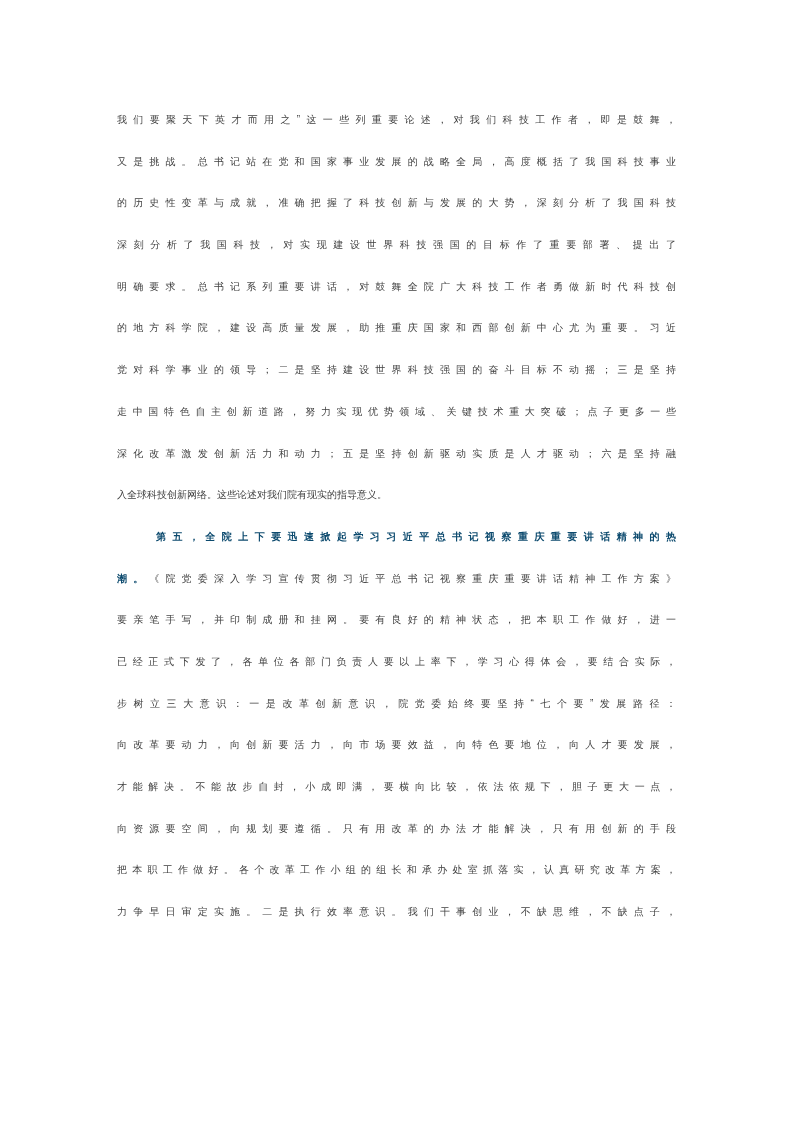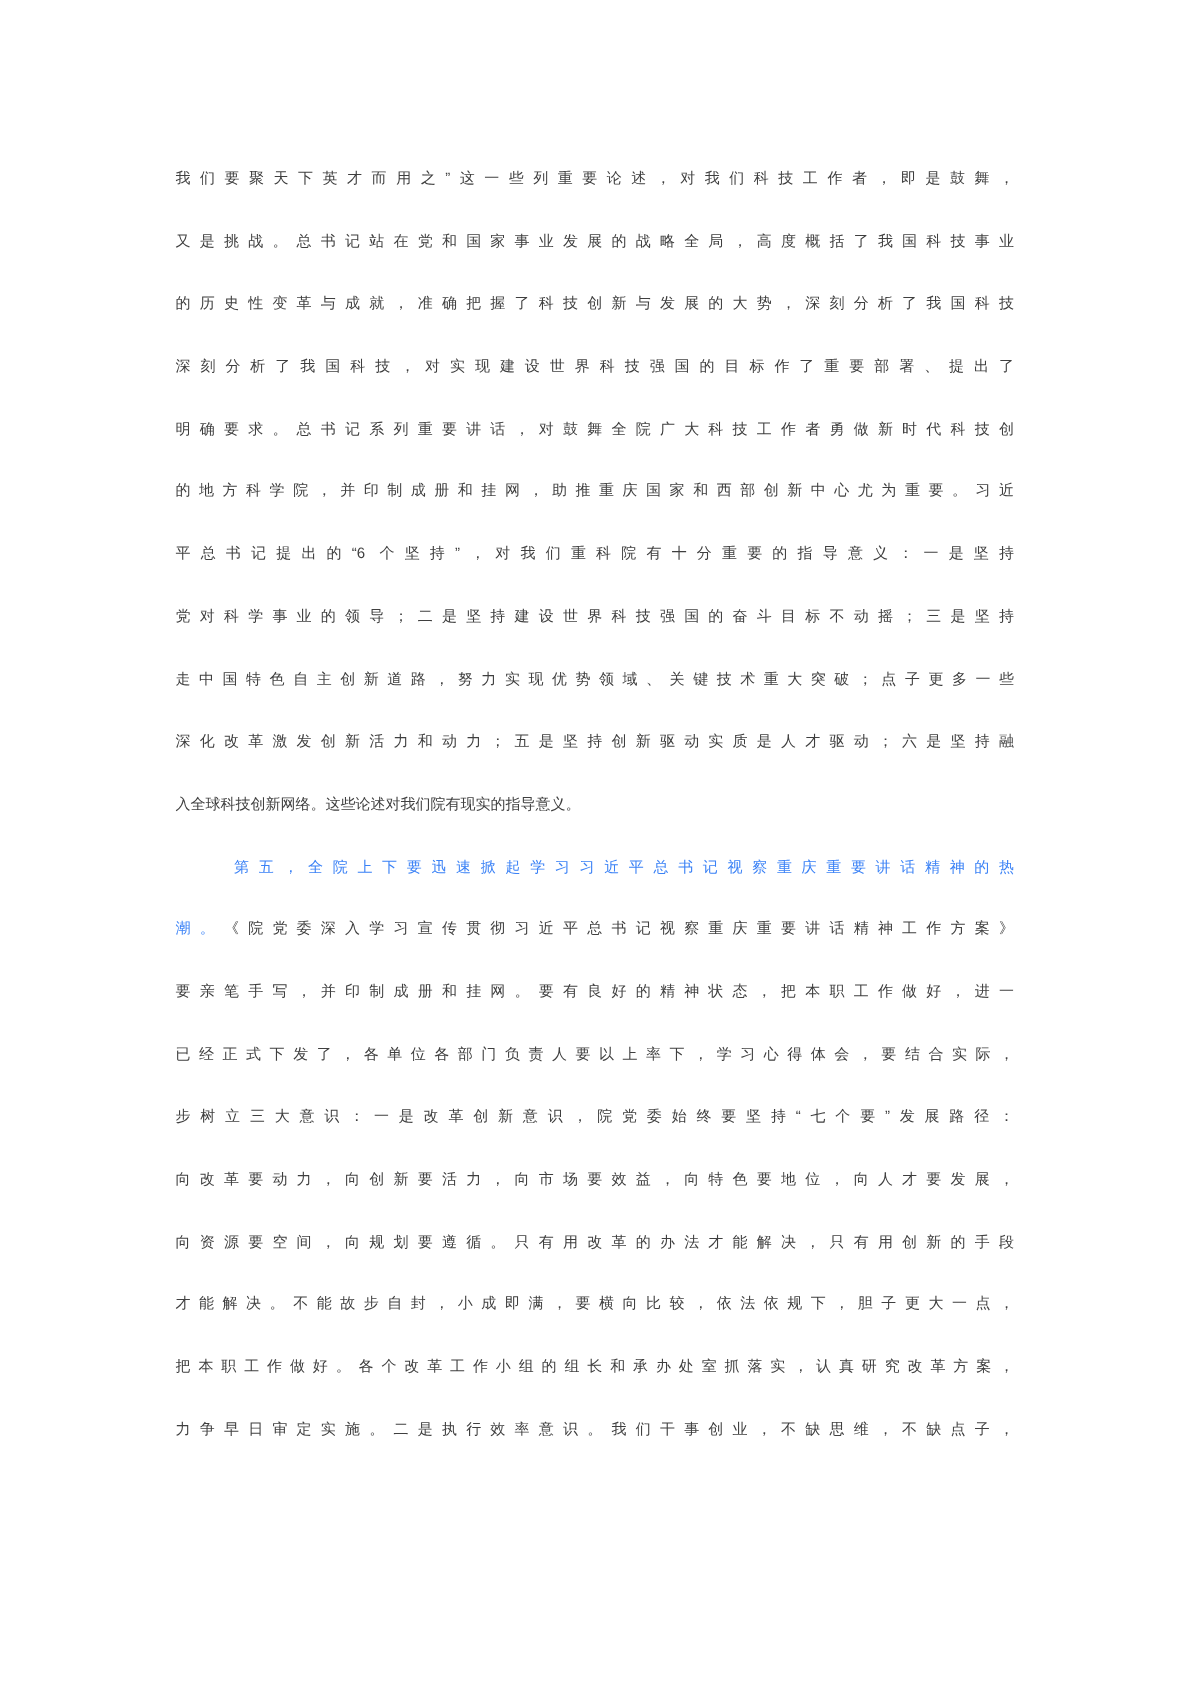--- a/index.html
+++ b/index.html
@@ -32,55 +32,54 @@
     overflow: hidden;
   }
   .line.para-end {
     text-align: right;
     text-align-last: left;
   }
   .line.indent {
     padding-left: 39px;
   }
   .bold {
-    font-weight: 400;
-    color: #3b82f6;
+    font-weight: 700;
+    color: #0c4a6e;
   }
 </style>
 </head>
 <body>
 
 <div class="page">
   <div class="text-block">
 
     <div>
       <div class="line">我们要聚天下英才而用之”这一些列重要论述，对我们科技工作者，即是鼓舞，</div>
       <div class="line">又是挑战。总书记站在党和国家事业发展的战略全局，高度概括了我国科技事业</div>
       <div class="line">的历史性变革与成就，准确把握了科技创新与发展的大势，深刻分析了我国科技</div>
       <div class="line">深刻分析了我国科技，对实现建设世界科技强国的目标作了重要部署、提出了</div>
       <div class="line">明确要求。总书记系列重要讲话，对鼓舞全院广大科技工作者勇做新时代科技创</div>
-      <div class="line">的地方科学院，并印制成册和挂网，助推重庆国家和西部创新中心尤为重要。习近</div>
-      <div class="line">平总书记提出的“6 个坚持”，对我们重科院有十分重要的指导意义：一是坚持</div>
+      <div class="line">的地方科学院，建设高质量发展，助推重庆国家和西部创新中心尤为重要。习近</div>
       <div class="line">党对科学事业的领导；二是坚持建设世界科技强国的奋斗目标不动摇；三是坚持</div>
       <div class="line">走中国特色自主创新道路，努力实现优势领域、关键技术重大突破；点子更多一些</div>
       <div class="line">深化改革激发创新活力和动力；五是坚持创新驱动实质是人才驱动；六是坚持融</div>
       <div class="line para-end">入全球科技创新网络。这些论述对我们院有现实的指导意义。</div>
     </div>
 
     <div>
       <div class="line indent">
         <span class="bold">第五，全院上下要迅速掀起学习习近平总书记视察重庆重要讲话精神的热</span>
       </div>
       <div class="line">
         <span class="bold">潮。</span><span>《院党委深入学习宣传贯彻习近平总书记视察重庆重要讲话精神工作方案》</span>
       </div>
       <div class="line">要亲笔手写，并印制成册和挂网。要有良好的精神状态，把本职工作做好，进一</div>
       <div class="line">已经正式下发了，各单位各部门负责人要以上率下，学习心得体会，要结合实际，</div>
       <div class="line">步树立三大意识：一是改革创新意识，院党委始终要坚持“七个要”发展路径：</div>
       <div class="line">向改革要动力，向创新要活力，向市场要效益，向特色要地位，向人才要发展，</div>
+      <div class="line">才能解决。不能故步自封，小成即满，要横向比较，依法依规下，胆子更大一点，</div>
       <div class="line">向资源要空间，向规划要遵循。只有用改革的办法才能解决，只有用创新的手段</div>
-      <div class="line">才能解决。不能故步自封，小成即满，要横向比较，依法依规下，胆子更大一点，</div>
       <div class="line">把本职工作做好。各个改革工作小组的组长和承办处室抓落实，认真研究改革方案，</div>
       <div class="line">力争早日审定实施。二是执行效率意识。我们干事创业，不缺思维，不缺点子，</div>
     </div>
 
   </div>
 </div>
 
 </body></html>

